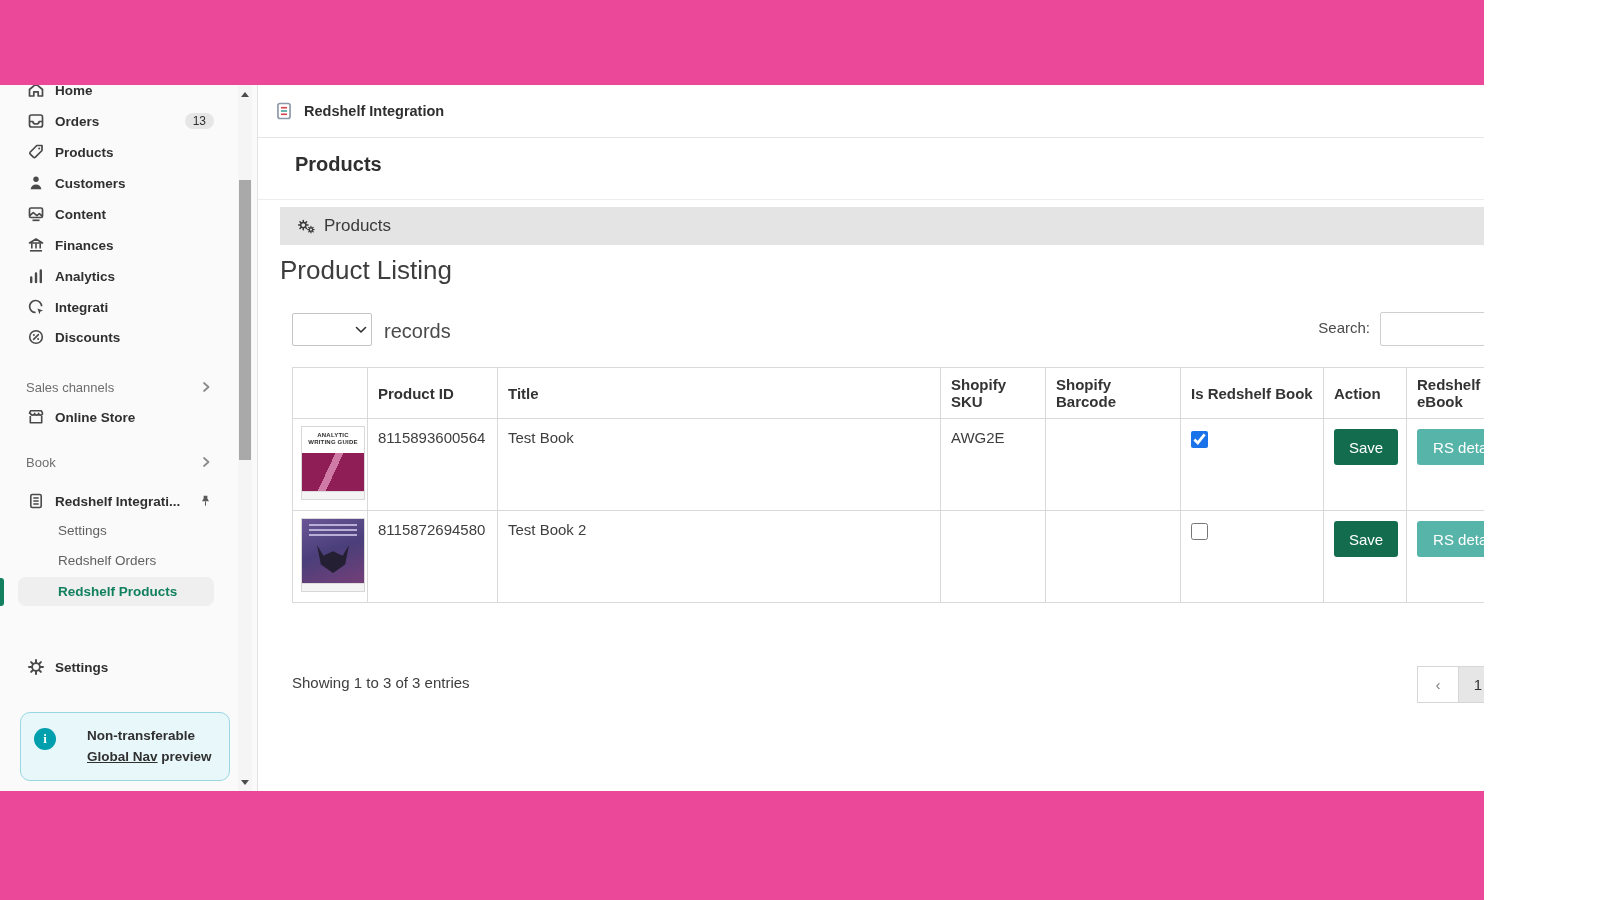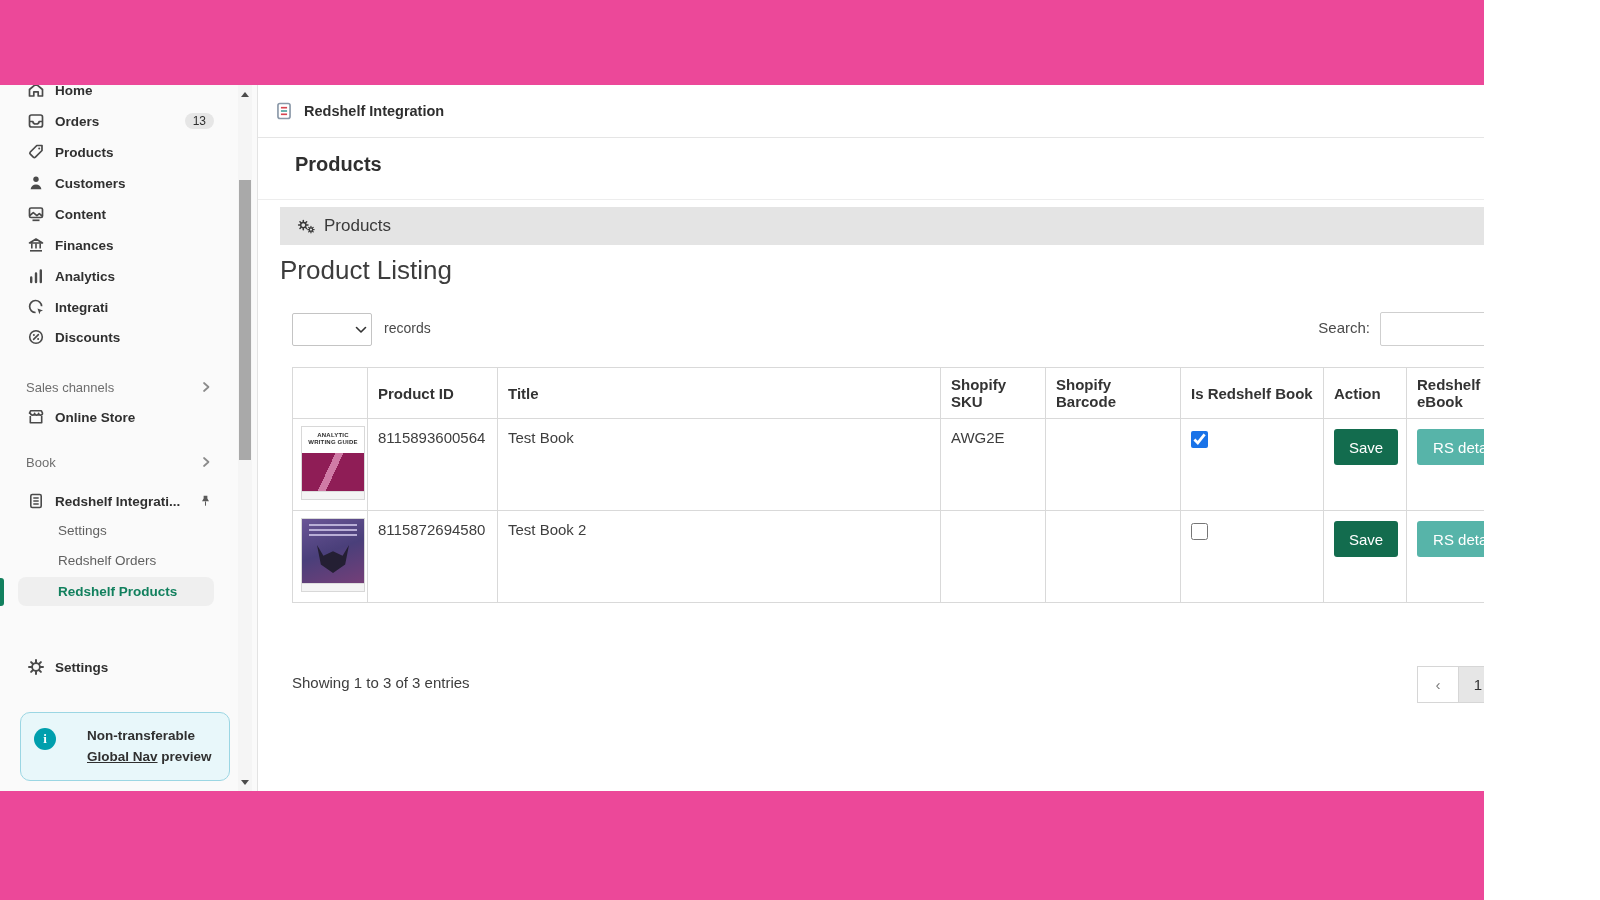--- a/index.html
+++ b/index.html
@@ -46,21 +46,21 @@
   .dots-btn i { width:4px; height:4px; background:#3c3c3c; border-radius:50%; }
 
   .page-title { position:absolute; left:37px; top:68px; font-size:20px; font-weight:700; color:#2f2f2f; }
   .app-divider { position:absolute; left:0; top:114px; width:1310px; border-top:1px solid #ededed; }
 
   .panel-header { position:absolute; left:22px; top:122px; width:1272px; height:38px; background:#e4e4e4; display:flex; align-items:center; gap:8px; padding-left:16px; font-size:17px; color:#3a3a3a; }
   .listing-title { position:absolute; left:22px; top:170px; width:1272px; text-align:left; font-size:26px; font-weight:500; color:#3d3d3d; }
 
   .records-select { position:absolute; left:34px; top:228px; width:80px; height:33px; border:1px solid #c4c4c4; border-radius:2px; background:#fff; font-size:14px; color:#333; padding:0 6px; appearance:none; }
   .select-chev { position:absolute; left:97px; top:241px; pointer-events:none; }
-  .records-label { position:absolute; left:126px; top:235px; font-size:14px; color:#4a4a4a; }
+  .records-label { position:absolute; left:126px; top:235px; font-size:20px; color:#4a4a4a; }
   .search-label { position:absolute; left:900px; top:234px; width:212px; text-align:right; font-size:15px; color:#4a4a4a; }
   .search-input { position:absolute; left:1122px; top:227px; width:157px; height:34px; border:1px solid #cfcfcf; border-radius:2px; font-size:14px; padding:0 8px; background:#fff; }
 
   
   .listing-table { position:absolute; left:34px; top:282px; width:1245px; border-collapse:collapse; table-layout:fixed; }
   .listing-table th, .listing-table td { border:1px solid #d9d9d9; font-size:15px; vertical-align:top; text-align:left; }
   .listing-table th { height:37px; font-weight:700; color:#333; padding:8px 10px; vertical-align:middle; }
   .listing-table td { height:83px; color:#3e3e3e; padding:10px 10px; }
   .c0{width:75px}.c1{width:130px}.c2{width:443px}.c3{width:105px}.c4{width:135px}.c5{width:143px}.c6{width:83px}.c7{width:131px}
 

